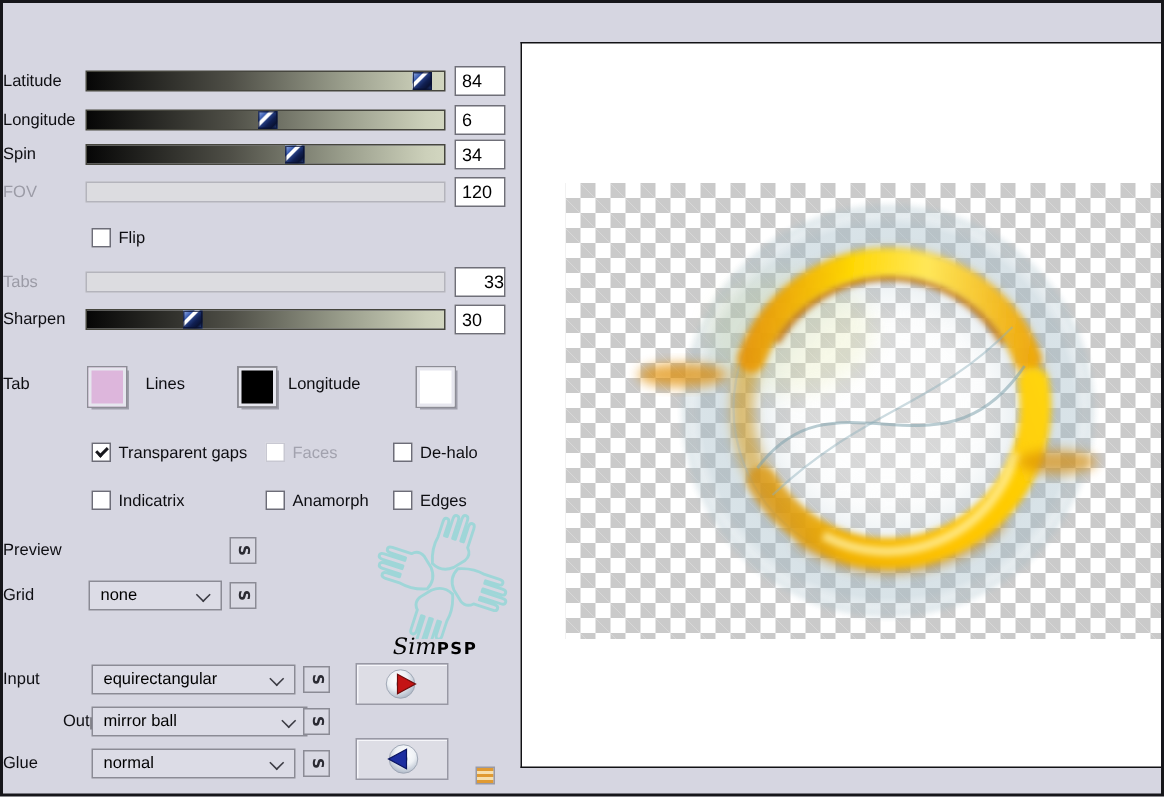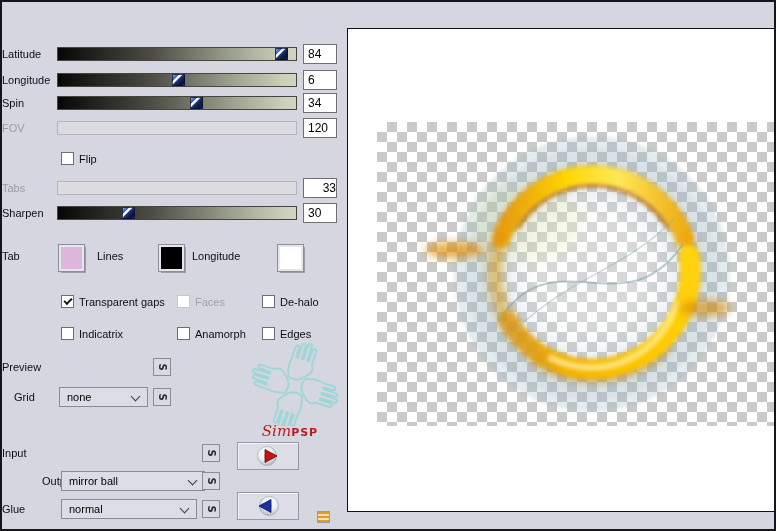--- a/index.html
+++ b/index.html
@@ -58,21 +58,21 @@
   .preview-panel{position:absolute;left:345px;top:26px;width:427px;height:484px;box-sizing:border-box;
     background:#fff;border:1px solid #121215;border-right:none;}
   .checker{position:absolute;left:29px;top:93px;width:397px;height:304px;background-color:#ffffff;
     background-image:
       linear-gradient(45deg,#cacaca 25%,transparent 25%,transparent 75%,#cacaca 75%),
       linear-gradient(45deg,#cacaca 25%,transparent 25%,transparent 75%,#cacaca 75%);
     background-size:20px 20px;background-position:0 0,10px 10px;overflow:hidden;}
   .render{position:absolute;left:0;top:0;}
 
   .logo{position:absolute;left:243px;top:338px;width:100px;height:86px;}
-  .wmtext{position:absolute;left:243px;top:420px;width:90px;text-align:center;color:#b91c1c;white-space:nowrap;}
+  .wmtext{position:absolute;left:243px;top:420px;width:90px;text-align:center;color:#000000;white-space:nowrap;}
   .wm-script{font-family:"DejaVu Serif",serif;font-style:italic;font-size:15px;}
   .wm-block{font-family:"DejaVu Sans",sans-serif;font-weight:bold;font-size:11px;letter-spacing:1px;}
 </style>
 </head>
 <body>
 
 <div class="win">
 
   <span class="lbl" style="left:0;top:45px;width:51px;">Latitude</span>
   <div class="track" style="left:55px;top:45px;">
@@ -148,21 +148,21 @@
   <div class="cb" style="left:260px;top:325px;">
     <span class="box"></span>
     <span class="cblbl">Edges</span>
   </div>
 
   <span class="lbl lh20" style="left:0;top:355px;width:48px;">Preview</span>
   <button class="sbtn" style="left:151px;top:356px;">
     <span class="sglyph">S</span>
   </button>
 
-  <span class="lbl lh20" style="left:12px;top:385px;width:48px;">Grid</span>
+  <span class="lbl lh20" style="left:0;top:385px;width:48px;">Grid</span>
   <div class="combo" style="left:57px;top:385px;width:89px;">
     <span class="ctext">none</span>
     <span class="chev"></span>
   </div>
   <button class="sbtn" style="left:151px;top:386px;">
     <span class="sglyph">S</span>
   </button>
 
   <svg class="logo" viewBox="-45 -48 90 90">
     <defs>
@@ -173,20 +173,24 @@
       <use href="#hand" transform="rotate(108) translate(0,-24)"></use>
       <use href="#hand" transform="rotate(198) translate(0,-24)"></use>
       <use href="#hand" transform="rotate(288) translate(0,-24)"></use>
     </g>
   </svg>
   <div class="wmtext">
     <span class="wm-script">Sim</span><span class="wm-block">PSP</span>
   </div>
 
   <span class="lbl lh20" style="left:0;top:441px;width:49px;">Input</span>
+  <div class="combo" style="left:59px;top:441px;width:136px;">
+    <span class="ctext">equirectangular</span>
+    <span class="chev"></span>
+  </div>
   <button class="sbtn" style="left:200px;top:442px;">
     <span class="sglyph">S</span>
   </button>
 
   <span class="lbl lh20" style="left:0;top:469px;width:49px;margin-left:40px;">Output</span>
   <div class="combo" style="left:59px;top:469px;width:144px;">
     <span class="ctext">mirror ball</span>
     <span class="chev"></span>
   </div>
   <button class="sbtn" style="left:200px;top:470px;">

